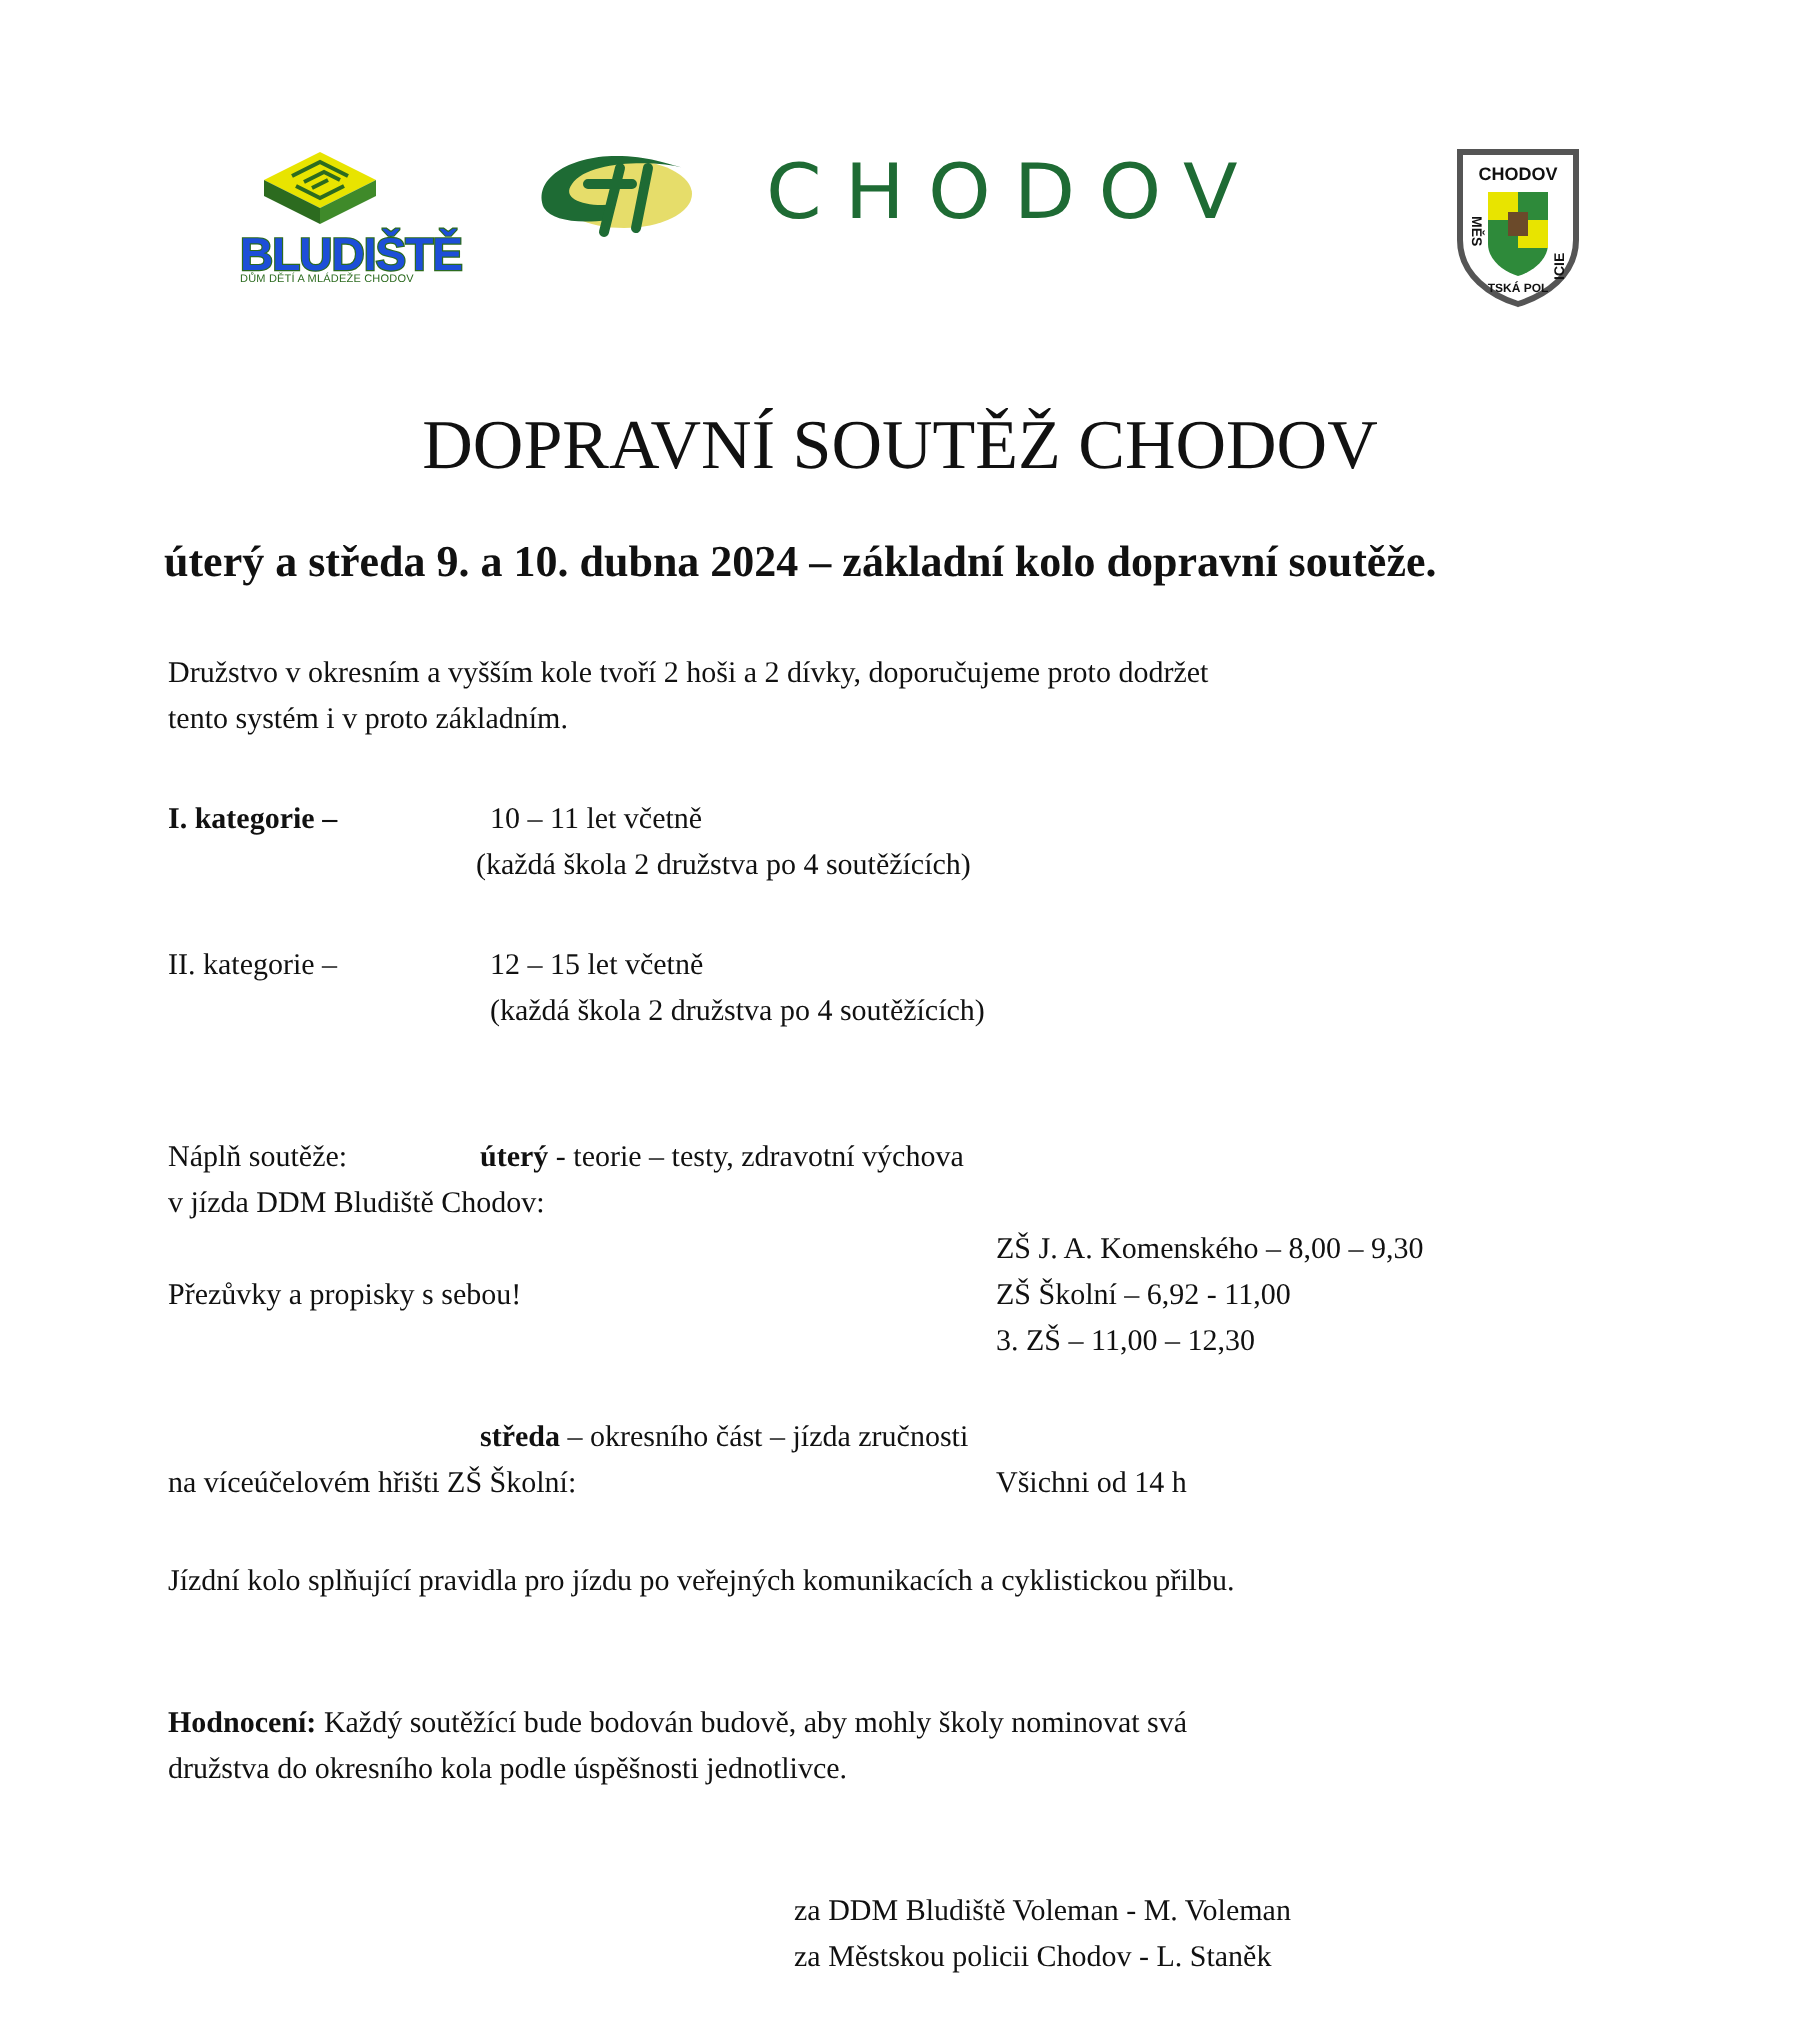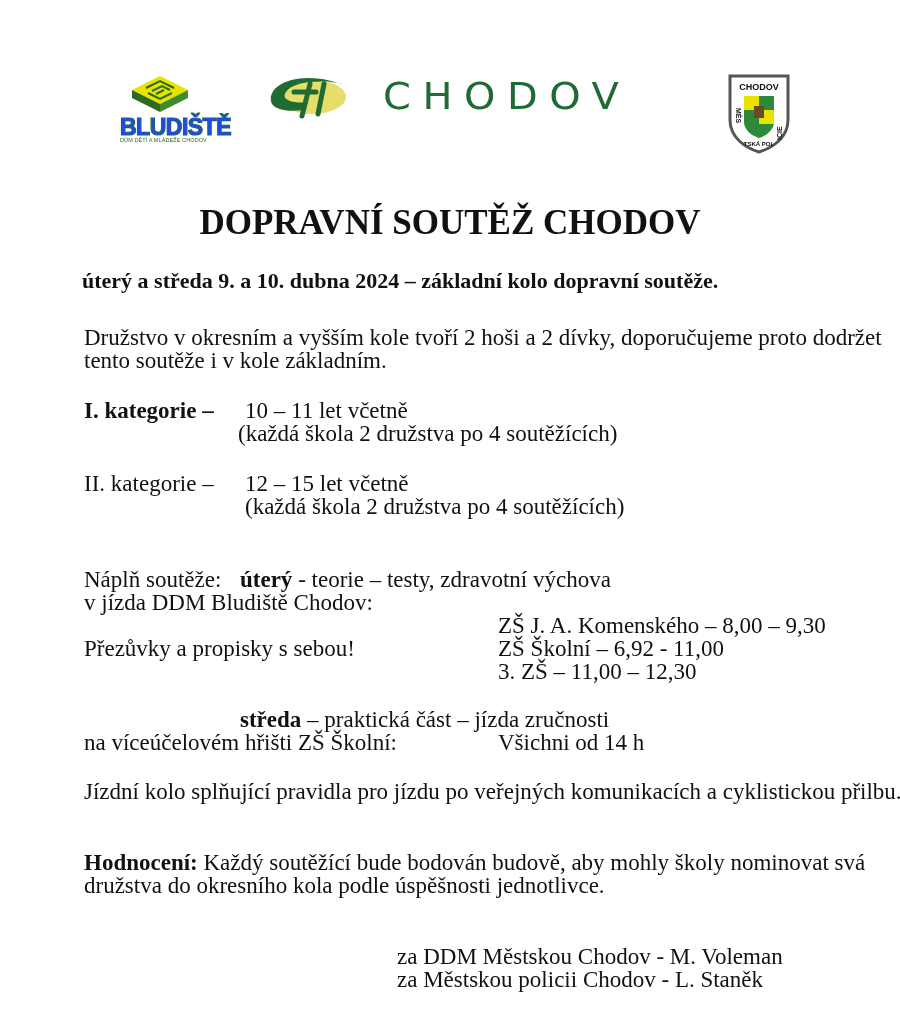--- a/index.html
+++ b/index.html
@@ -1,42 +1,42 @@
 <!DOCTYPE html>
 <html><head>
   <meta charset="utf-8">
   <style>
     html, body { margin: 0; padding: 0; background: #ffffff; }
     body {
       width: 900px; height: 1012px; position: relative; overflow: hidden;
       font-family: "Liberation Serif", "DejaVu Serif", serif; color: #111;
     }
     .abs { position: absolute; white-space: nowrap; }
-    .body-text { font-size: 23px; line-height: 23px; }
+    .body-text { font-size: 15px; line-height: 23px; }
     b { font-weight: bold; }
 
     
     #logo-bludiste { left: 112px; top: 72px; width: 112px; height: 78px; }
     #bludiste-word {
       position: absolute; left: 8px; top: 42px; font-family: "Liberation Sans", sans-serif;
       font-weight: bold; font-size: 23px; color: #1d4ed8; letter-spacing: -0.5px;
       -webkit-text-stroke: 1.2px #2c6b1f; paint-order: stroke fill;
     }
     #bludiste-sub {
       position: absolute; left: 8px; top: 65px; font-family: "Liberation Sans", sans-serif;
       font-size: 5.5px; color: #2c6b1f; letter-spacing: 0.1px;
     }
     #logo-chodov-mark { left: 264px; top: 70px; width: 90px; height: 52px; }
     #chodov-word {
       left: 383px; top: 74px; font-family: "DejaVu Sans", sans-serif; font-size: 38px;
       color: #1e6b34; letter-spacing: 11px; font-weight: normal; transform: scaleX(1.05); transform-origin: left;
     }
     #logo-police { left: 724px; top: 70px; width: 70px; height: 84px; }
 
-    #title { left: 0; width: 900px; top: 203px; text-align: center; font-size: 35px; font-weight: bold; }
+    #title { left: 0; width: 900px; top: 203px; text-align: center; font-size: 35px; font-weight: normal; }
     #subtitle { left: 82px; top: 268px; font-size: 22px; font-weight: bold; text-align: right; }
   </style>
 </head>
 <body>
 
 <div id="logo-bludiste" class="abs">
   <svg width="112" height="46" viewBox="0 0 112 46" style="position:absolute;left:0;top:0">
     <polygon points="48,4 76,18 48,32 20,18" fill="#e8e400"></polygon>
     <polygon points="20,18 48,32 48,40 20,26" fill="#2c6b1f"></polygon>
     <polygon points="48,32 76,18 76,26 48,40" fill="#3f8a2a"></polygon>
@@ -66,42 +66,42 @@
     <text x="12" y="38" font-family="Liberation Sans, sans-serif" font-weight="bold" font-size="7" fill="#111" transform="rotate(90 12 38)">MĚS</text>
     <text x="58" y="70" font-family="Liberation Sans, sans-serif" font-weight="bold" font-size="7" fill="#111" transform="rotate(-90 58 70)">ICIE</text>
     <text x="35" y="76" text-anchor="middle" font-family="Liberation Sans, sans-serif" font-weight="bold" font-size="6" fill="#111">TSKÁ POL</text>
   </svg>
 </div>
 
 <div id="title" class="abs">DOPRAVNÍ SOUTĚŽ CHODOV</div>
 <div id="subtitle" class="abs">úterý a středa 9. a 10. dubna 2024 – základní kolo dopravní soutěže.</div>
 
 <div class="abs body-text" style="left:84px;top:326px">Družstvo v okresním a vyšším kole tvoří 2 hoši a 2 dívky, doporučujeme proto dodržet</div>
-<div class="abs body-text" style="left:84px;top:349px">tento soutěže i v kole základním.</div>
+<div class="abs body-text" style="left:84px;top:349px">tento systém i v proto základním.</div>
 
 <div class="abs body-text" style="left:84px;top:399px;font-weight:bold">I. kategorie –</div>
 <div class="abs body-text" style="left:245px;top:399px">10 – 11 let včetně</div>
 <div class="abs body-text" style="left:238px;top:422px">(každá škola 2 družstva po 4 soutěžících)</div>
 
 <div class="abs body-text" style="left:84px;top:472px;font-weight:normal">II. kategorie –</div>
 <div class="abs body-text" style="left:245px;top:472px">12 – 15 let včetně</div>
 <div class="abs body-text" style="left:245px;top:495px">(každá škola 2 družstva po 4 soutěžících)</div>
 
 <div class="abs body-text" style="left:84px;top:568px">Náplň soutěže:</div>
 <div class="abs body-text" style="left:240px;top:568px"><b>úterý</b><span> - teorie – testy, zdravotní výchova</span></div>
 <div class="abs body-text" style="left:84px;top:591px">v jízda DDM Bludiště Chodov:</div>
 
 <div class="abs body-text" style="left:498px;top:614px">ZŠ J. A. Komenského – 8,00 – 9,30</div>
 <div class="abs body-text" style="left:84px;top:637px">Přezůvky a propisky s sebou!</div>
 <div class="abs body-text" style="left:498px;top:637px">ZŠ Školní – 6,92 - 11,00</div>
 <div class="abs body-text" style="left:498px;top:660px">3. ZŠ – 11,00 – 12,30</div>
 
-<div class="abs body-text" style="left:240px;top:708px"><b>středa</b><span> – praktická část – jízda zručnosti</span></div>
+<div class="abs body-text" style="left:240px;top:708px"><b>středa</b><span> – okresního část – jízda zručnosti</span></div>
 <div class="abs body-text" style="left:84px;top:731px">na víceúčelovém hřišti ZŠ Školní:</div>
 <div class="abs body-text" style="left:498px;top:731px">Všichni od 14 h</div>
 
 <div class="abs body-text" style="left:84px;top:780px">Jízdní kolo splňující pravidla pro jízdu po veřejných komunikacích a cyklistickou přilbu.</div>
 
 <div class="abs body-text" style="left:84px;top:851px"><b>Hodnocení:</b><span> Každý soutěžící bude bodován budově, aby mohly školy nominovat svá</span></div>
 <div class="abs body-text" style="left:84px;top:874px">družstva do okresního kola podle úspěšnosti jednotlivce.</div>
 
-<div class="abs body-text" style="left:397px;top:945px">za DDM Městskou Chodov -  M. Voleman</div>
+<div class="abs body-text" style="left:397px;top:945px">za DDM Bludiště Voleman -  M. Voleman</div>
 <div class="abs body-text" style="left:397px;top:968px">za Městskou policii Chodov  - L. Staněk</div>
 
 </body></html>

